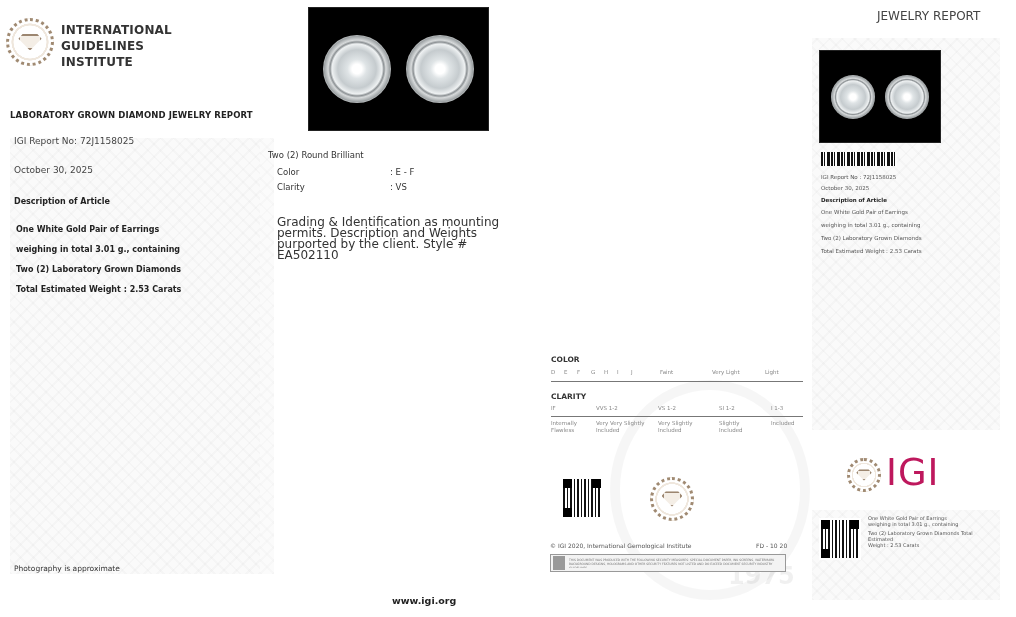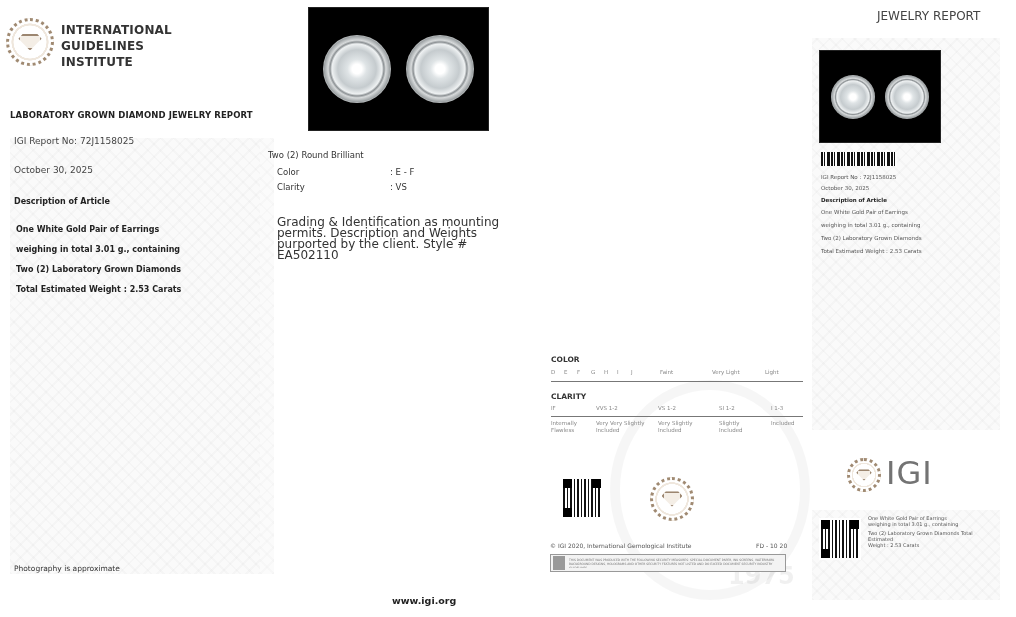--- a/index.html
+++ b/index.html
@@ -163,21 +163,21 @@
   <div style="font-weight:bold;color:#222;margin-top:-1px;">Description of Article</div>
   <div style="margin-top:-1px;">One White Gold Pair of Earrings</div>
   <div>weighing in total 3.01 g., containing</div>
   <div>Two (2) Laboratory Grown Diamonds</div>
   <div>Total Estimated Weight : 2.53 Carats</div>
 </div>
 
 <div class="abs seal" style="left:847px;top:458px;width:34px;height:34px;">
     <div class="gem"></div>
   </div>
-<div class="abs" style="left:886px;top:452px;font-size:32px;color:#737373;line-height:42px;letter-spacing:1px;">IGI</div>
+<div class="abs" style="left:886px;top:452px;font-size:37px;color:#be185d;line-height:42px;letter-spacing:1px;">IGI</div>
 
 <div class="abs qr" style="left:821px;top:520px;width:38px;height:38px;"></div>
 <div class="abs" style="left:868px;top:515px;font-size:5px;color:#555;line-height:6px;width:130px;">
   <div>One White Gold Pair of Earrings</div>
   <div>weighing in total 3.01 g., containing</div>
   <div style="margin-top:3px;">Two (2) Laboratory Grown Diamonds Total Estimated</div>
   <div>Weight : 2.53 Carats</div>
 </div>
 
 </body></html>

